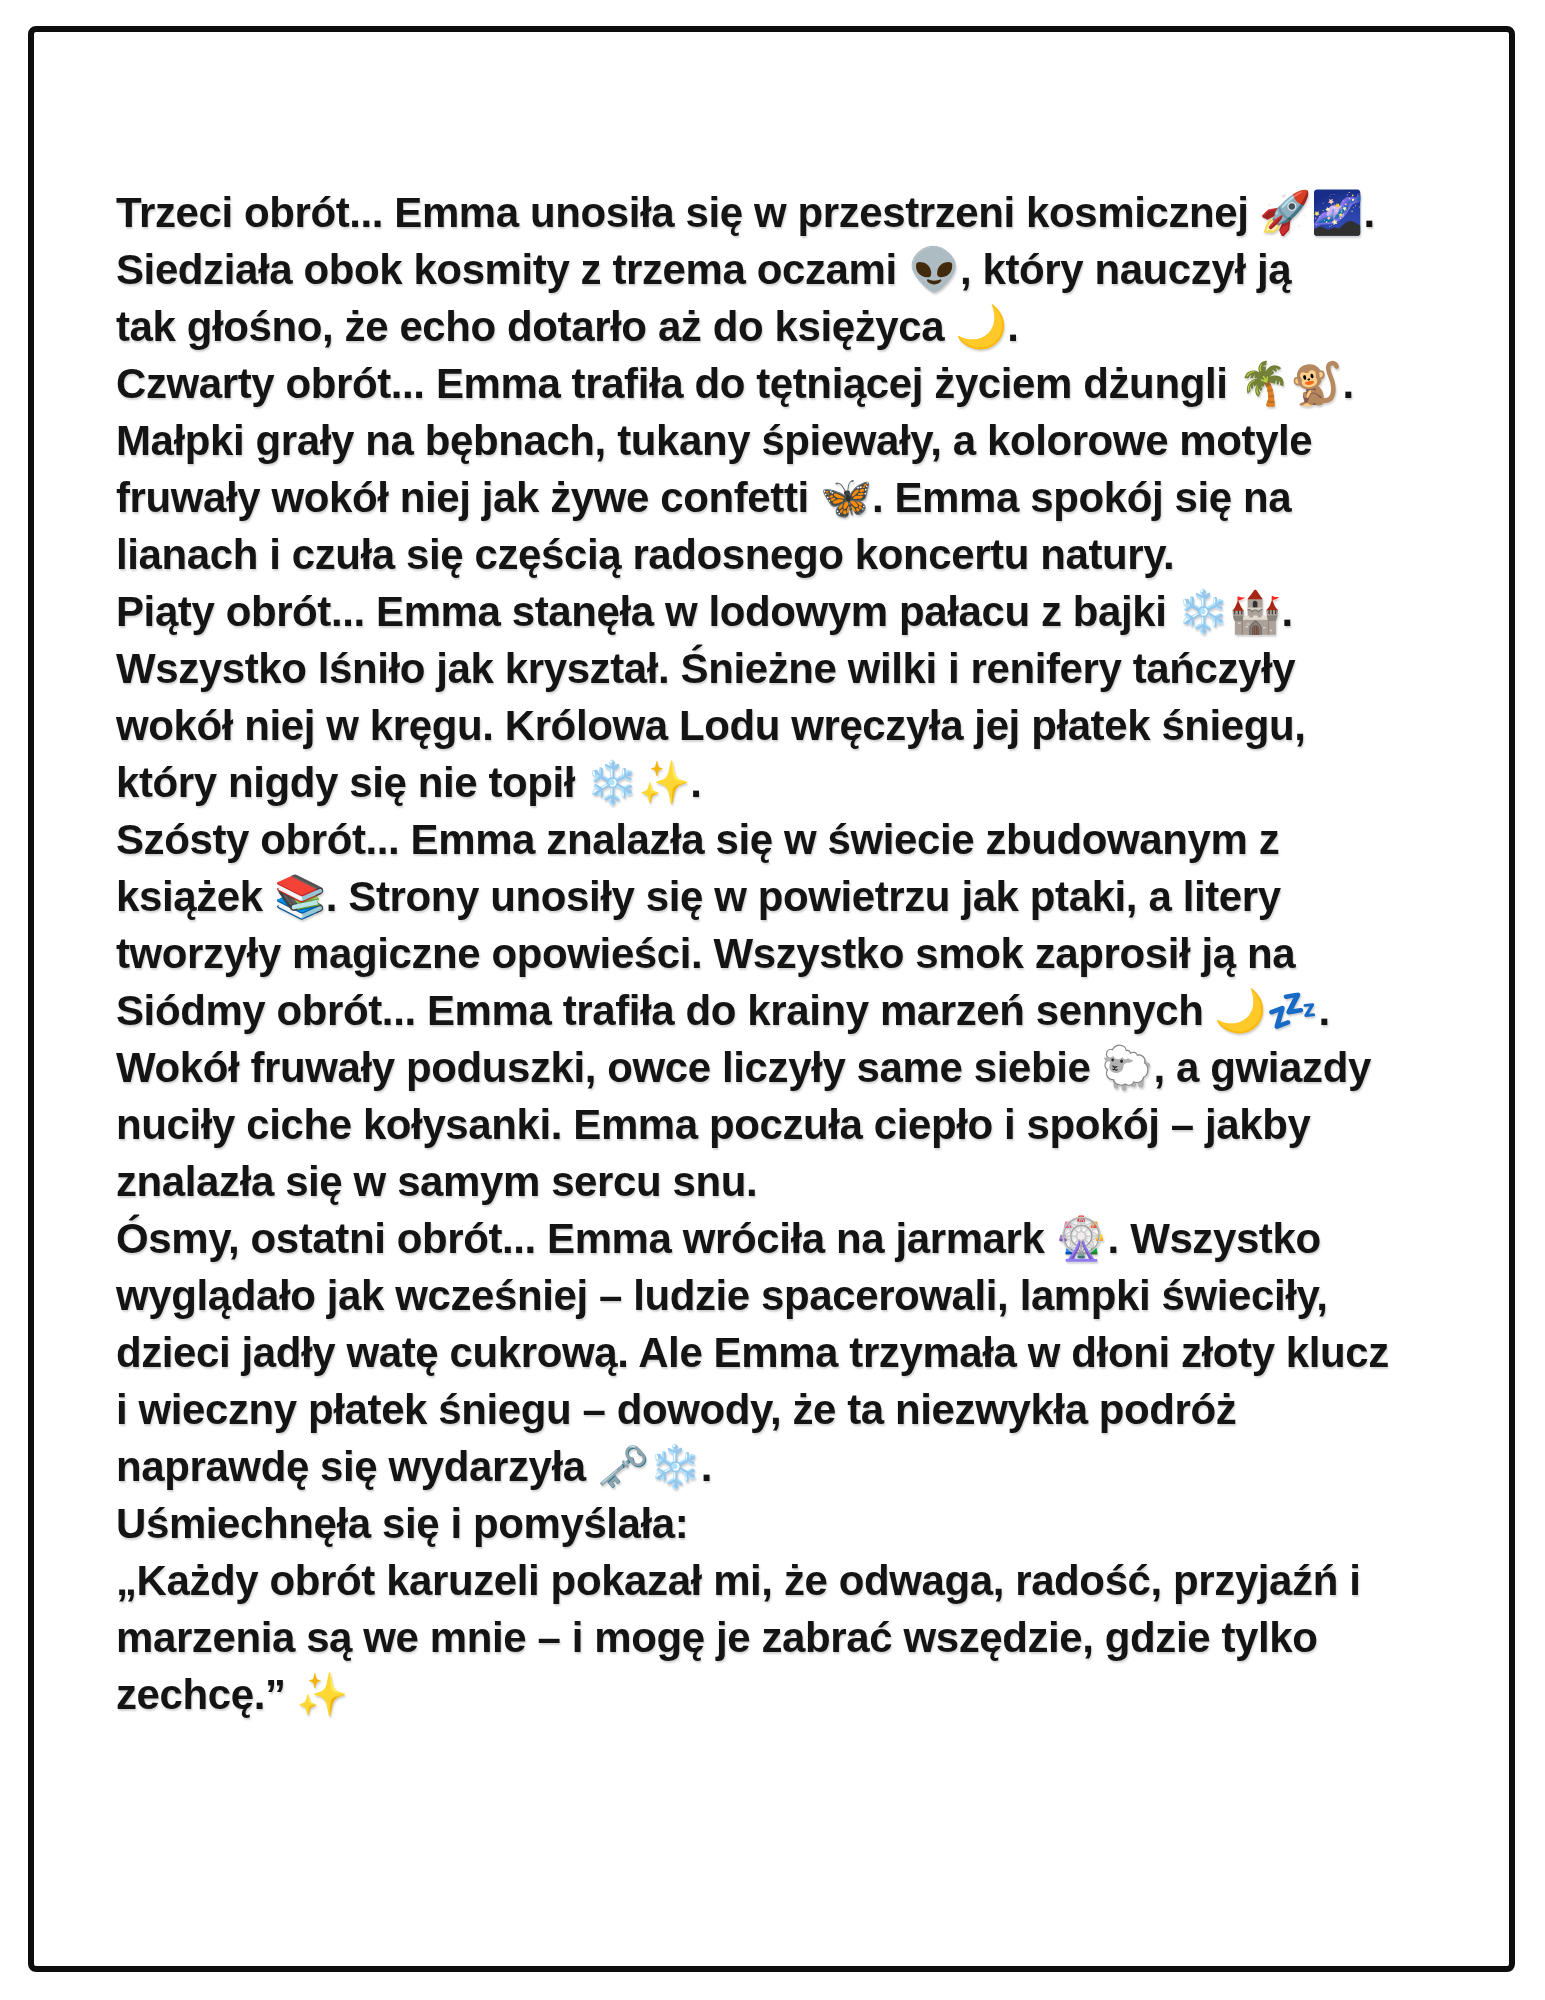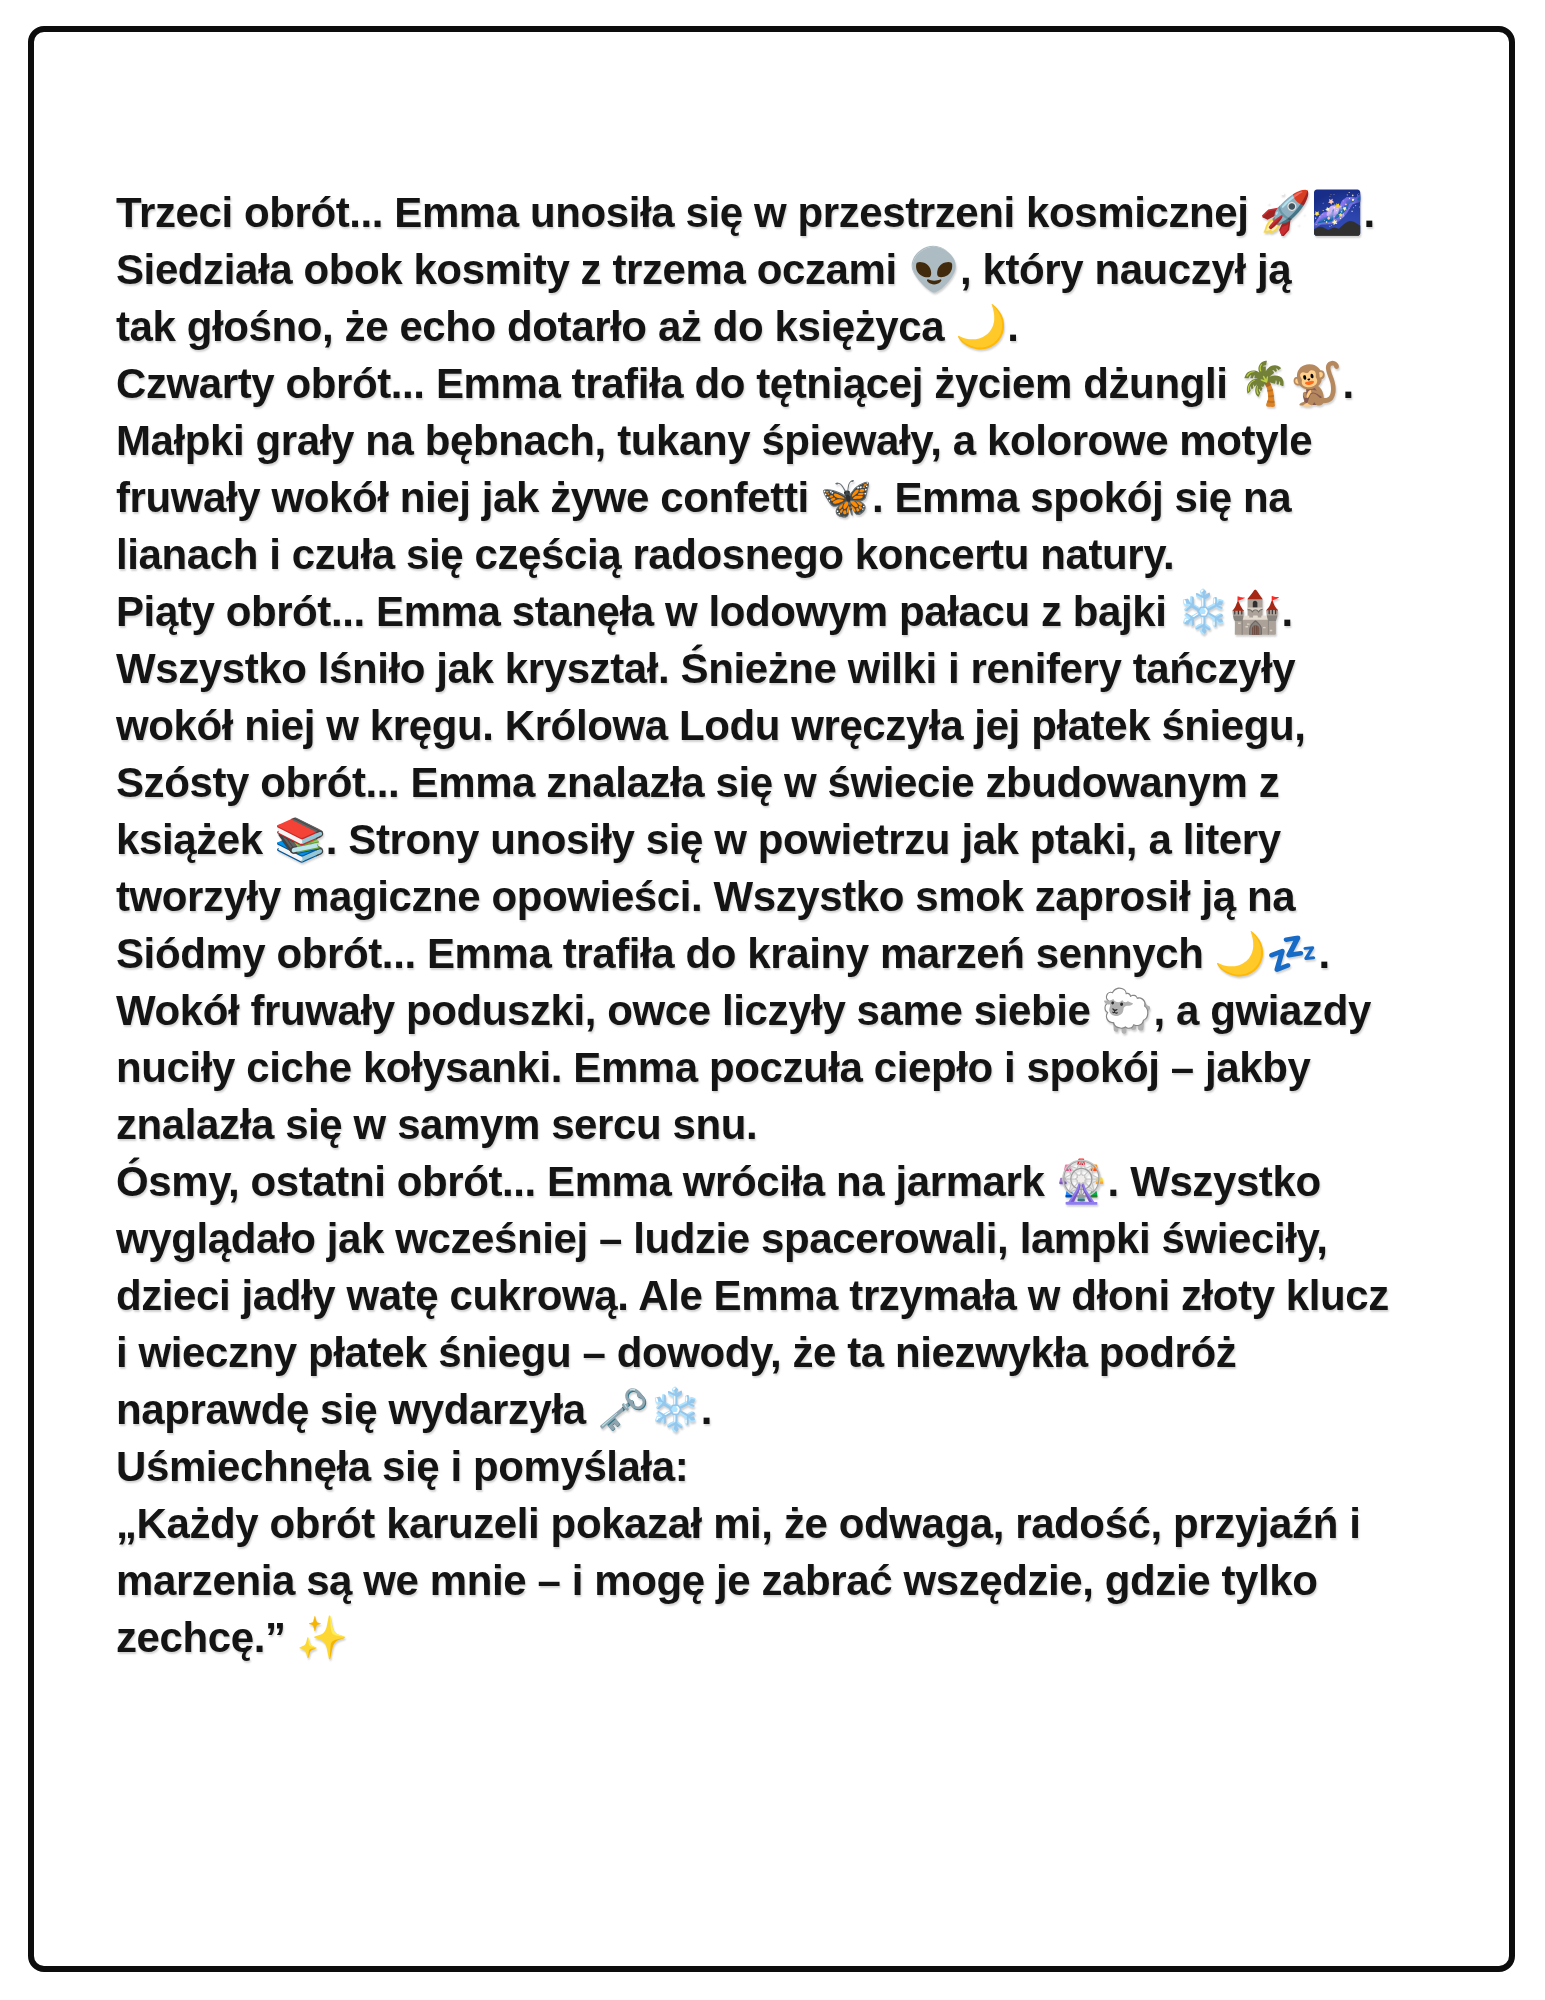--- a/index.html
+++ b/index.html
@@ -15,21 +15,21 @@
     overflow: hidden;
   }
   .story-card {
     position: absolute;
     left: 28px;
     top: 26px;
     width: 1487px;
     height: 1946px;
     box-sizing: border-box;
     border: 6px solid #0d0d0d;
-    border-radius: 16px;
+    border-radius: 8px;
     background: #ffffff;
   }
   .text-block {
     position: absolute;
     left: 82px;
     top: 152px;
     width: 1330px;
     color: #141414;
     font-size: 42px;
     line-height: 57px;
@@ -57,20 +57,21 @@
       <div class="paragraph">
         <div class="line">Czwarty obrót... Emma trafiła do tętniącej życiem dżungli 🌴🐒.</div>
         <div class="line">Małpki grały na bębnach, tukany śpiewały, a kolorowe motyle</div>
         <div class="line">fruwały wokół niej jak żywe confetti 🦋. Emma spokój się na</div>
         <div class="line">lianach i czuła się częścią radosnego koncertu natury.</div>
       </div>
       <div class="paragraph">
         <div class="line">Piąty obrót... Emma stanęła w lodowym pałacu z bajki ❄️🏰.</div>
         <div class="line">Wszystko lśniło jak kryształ. Śnieżne wilki i renifery tańczyły</div>
         <div class="line">wokół niej w kręgu. Królowa Lodu wręczyła jej płatek śniegu,</div>
+        <div class="line">który nigdy się nie topił ❄️✨.</div>
       </div>
       <div class="paragraph">
         <div class="line">Szósty obrót... Emma znalazła się w świecie zbudowanym z</div>
         <div class="line">książek 📚. Strony unosiły się w powietrzu jak ptaki, a litery</div>
         <div class="line">tworzyły magiczne opowieści. Wszystko smok zaprosił ją na</div>
       </div>
       <div class="paragraph">
         <div class="line">Siódmy obrót... Emma trafiła do krainy marzeń sennych 🌙💤.</div>
         <div class="line">Wokół fruwały poduszki, owce liczyły same siebie 🐑, a gwiazdy</div>
         <div class="line">nuciły ciche kołysanki. Emma poczuła ciepło i spokój – jakby</div>

